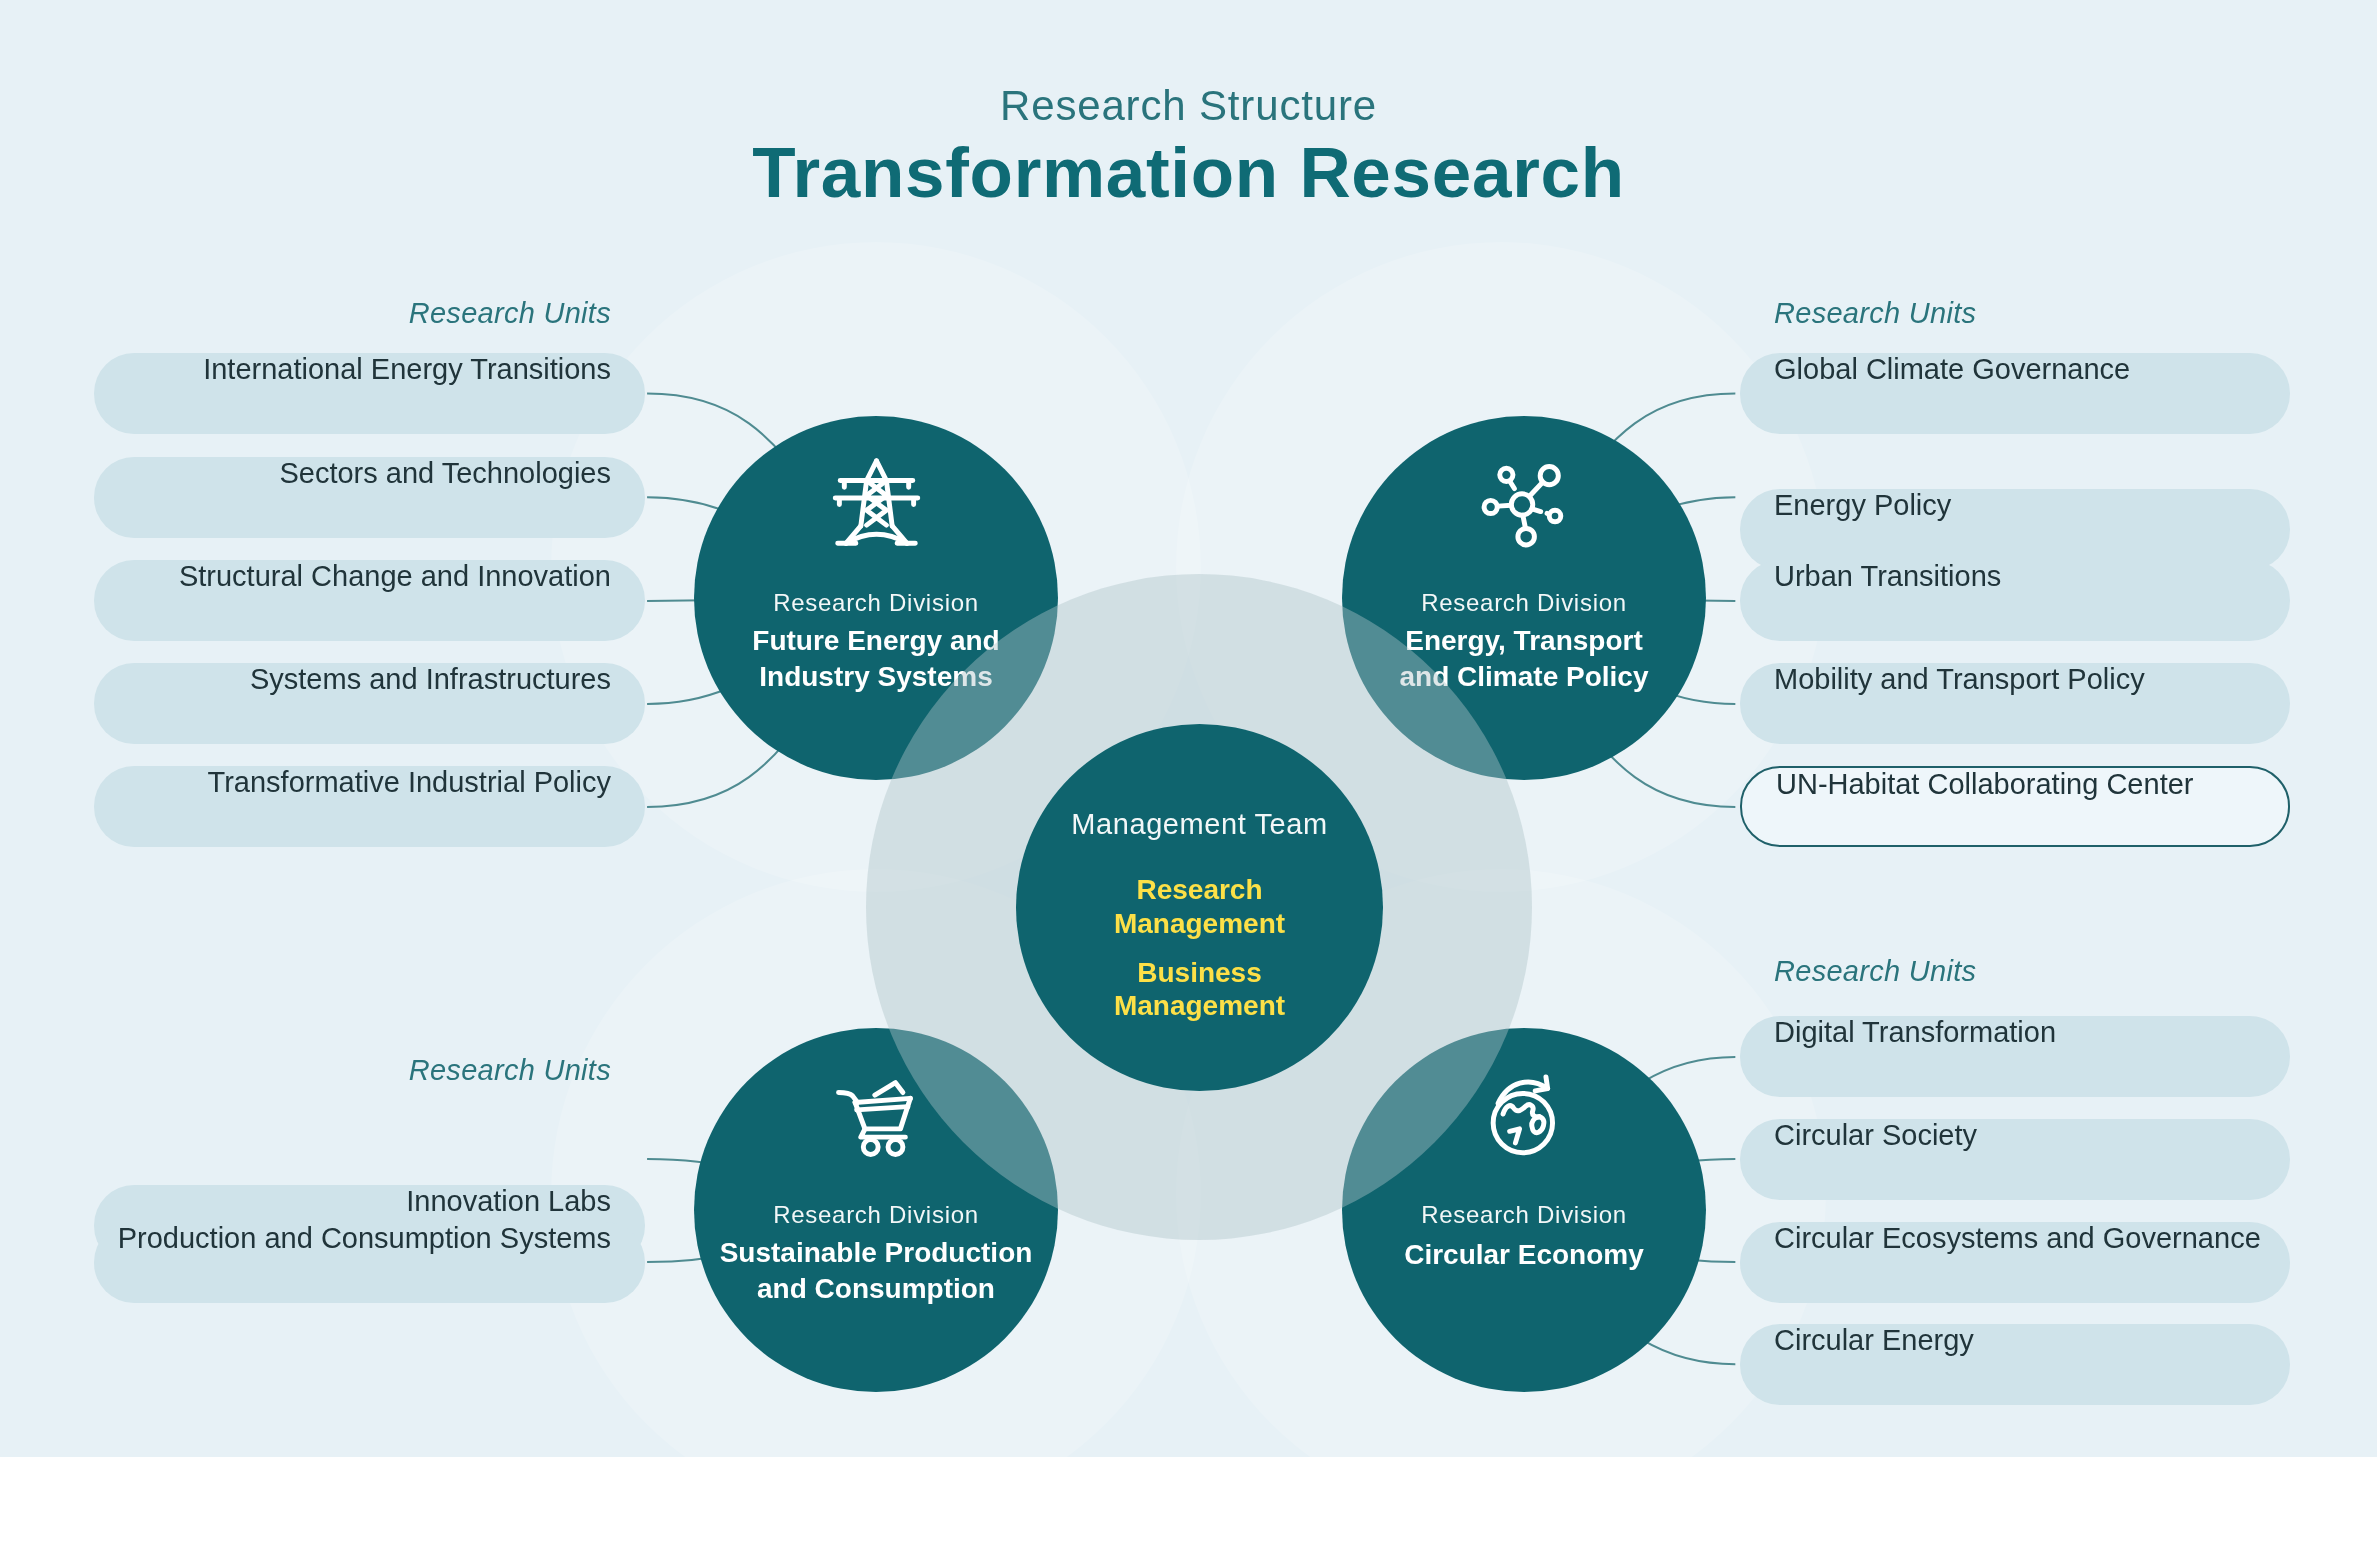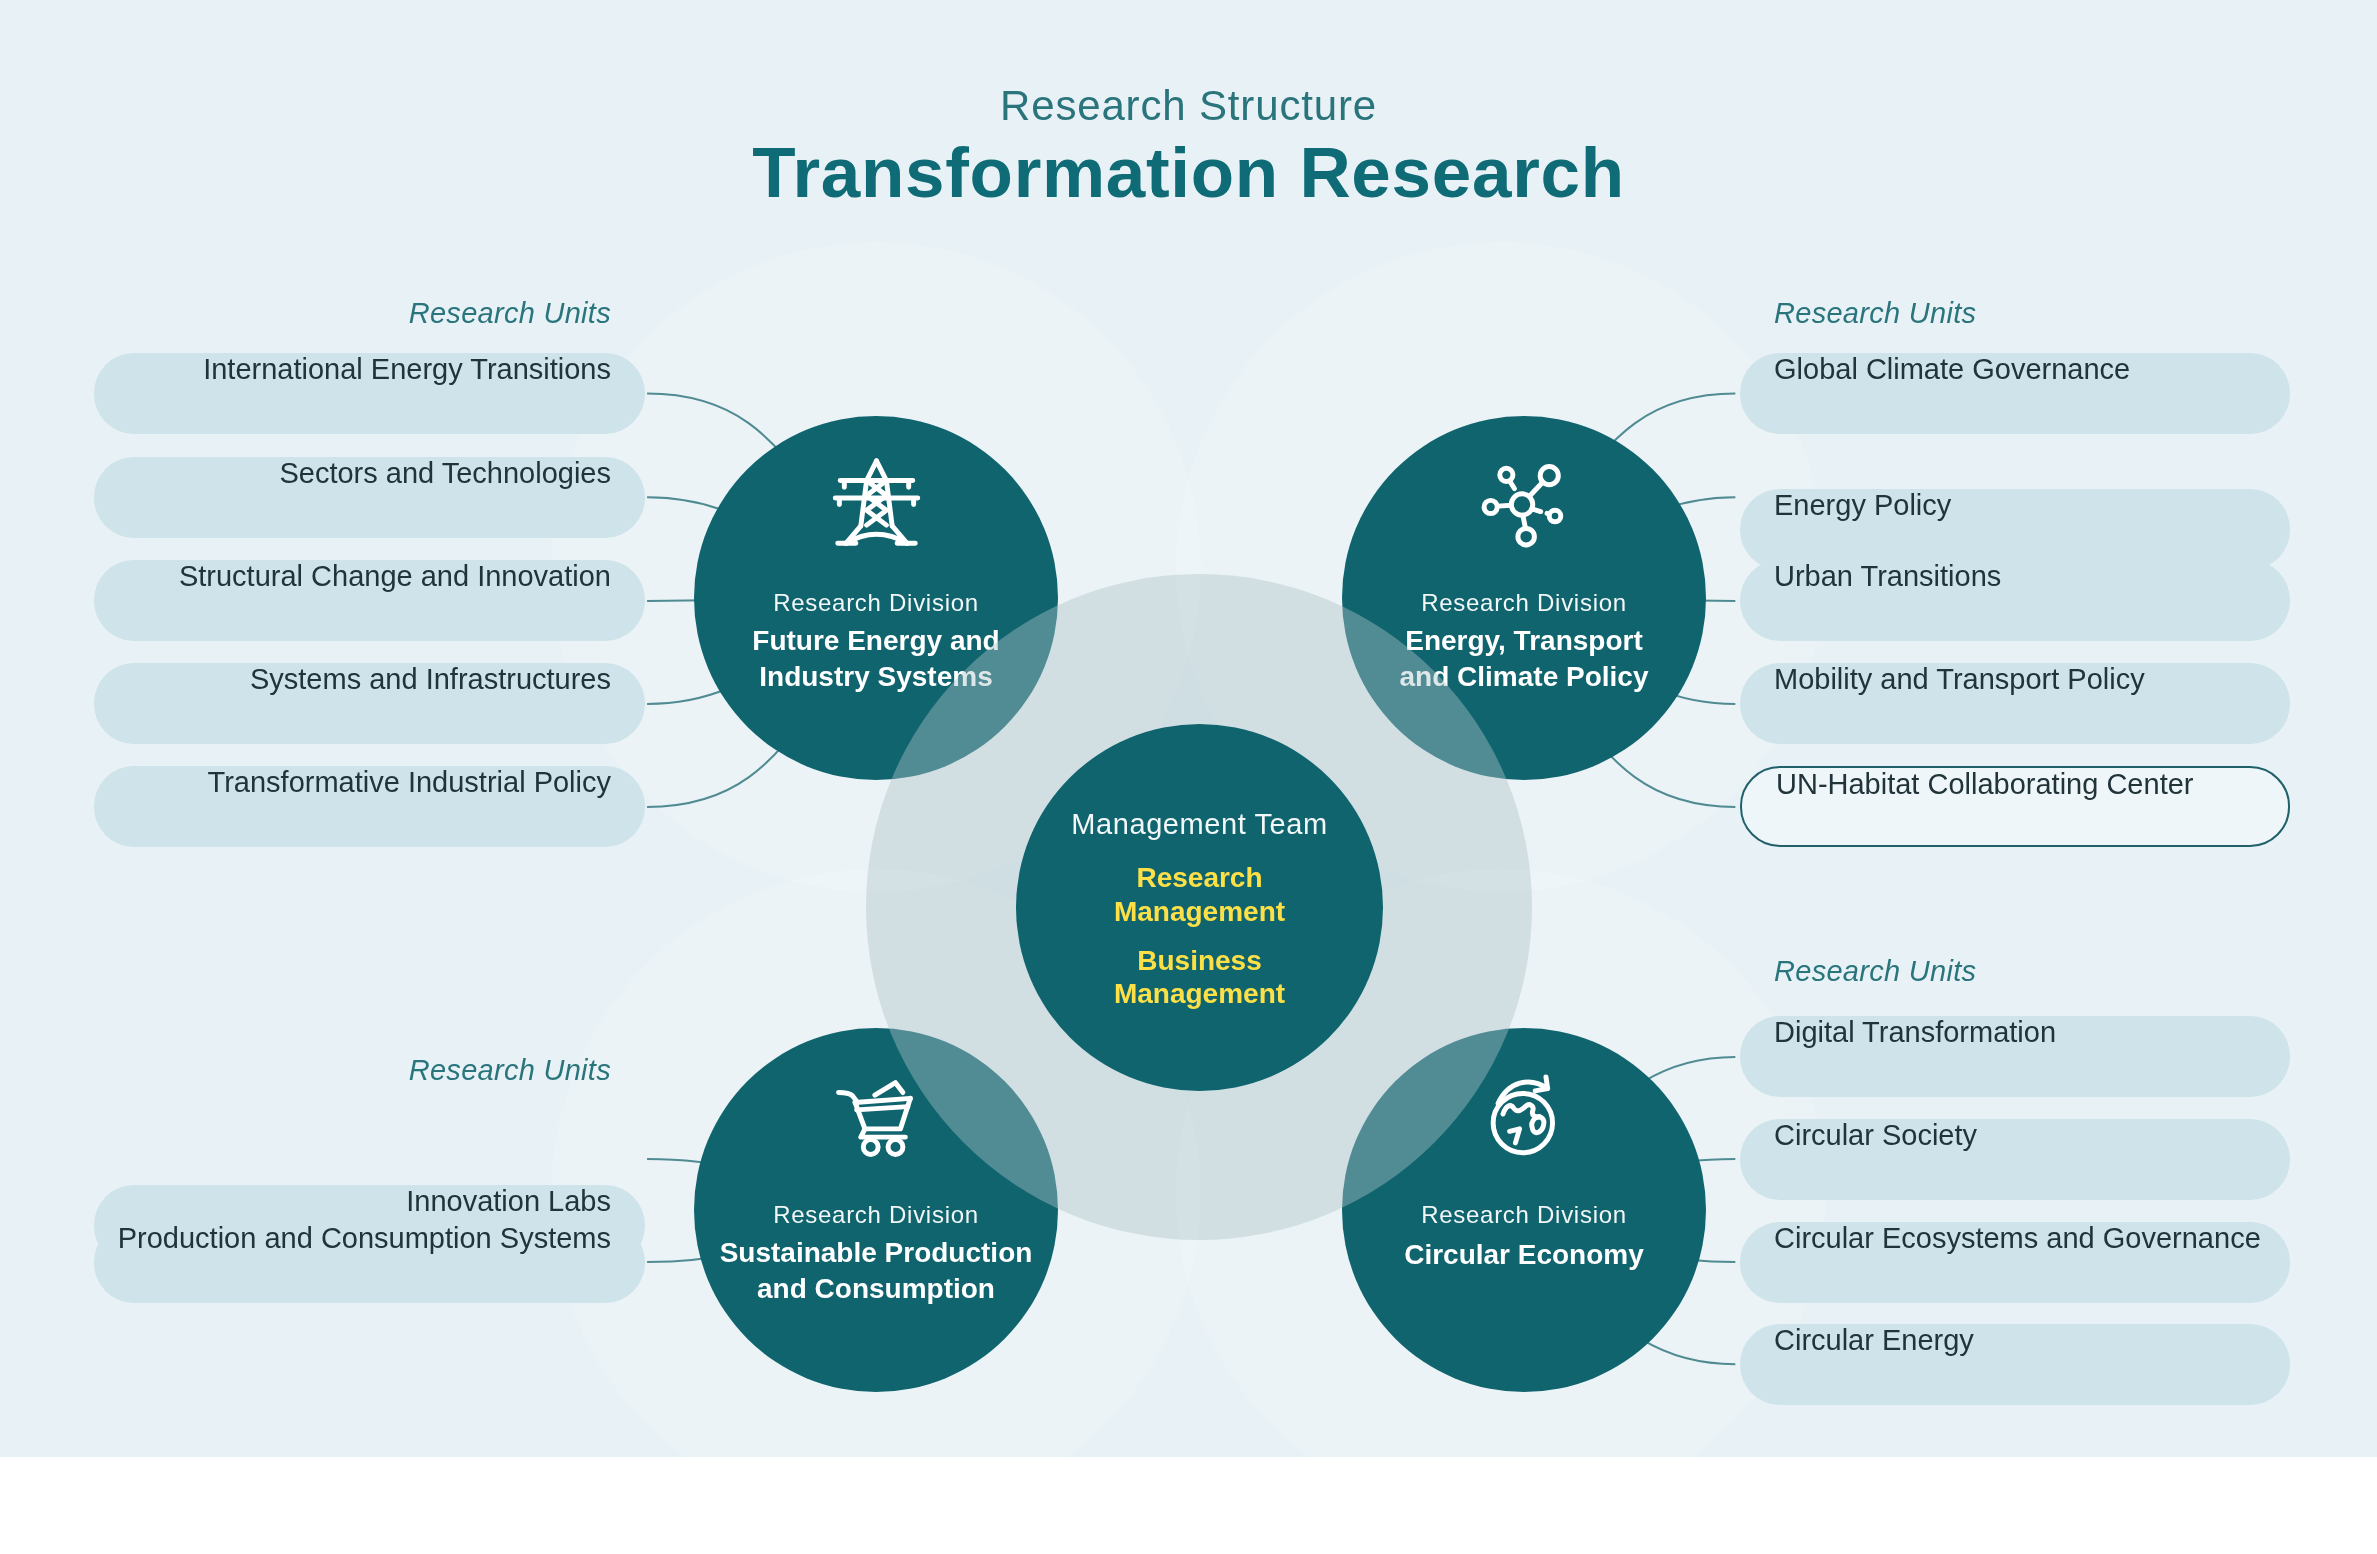--- a/index.html
+++ b/index.html
@@ -37,21 +37,21 @@
   .circle .division-name{position:absolute;top:207px;left:0;width:100%;text-align:center;
     font-size:28px;font-weight:700;line-height:1.3;color:#ffffff;}
   .circle.single-line .division-name{top:209px;}
 
   .big-light-circle{position:absolute;left:866px;top:574px;width:666px;height:666px;border-radius:50%;
     background:rgba(173,195,200,.42);z-index:4;}
 
   .center-circle{position:absolute;left:1016px;top:724px;width:367px;height:367px;border-radius:50%;
     background:var(--teal,#0f646e);z-index:5;display:flex;flex-direction:column;align-items:center;
     padding-top:84px;box-sizing:border-box;}
-  .center-label{font-size:29px;color:rgba(255,255,255,.95);letter-spacing:.02em;margin-bottom:20px;}
+  .center-label{font-size:29px;color:rgba(255,255,255,.95);letter-spacing:.02em;margin-bottom:32px;}
   .center-item{font-size:28px;font-weight:700;line-height:1.2;color:#fde047;text-align:center;
     width:255px;margin-bottom:15.5px;}
 
   svg.icon{display:block;}
   svg.icon *{stroke:#ffffff;fill:none;stroke-width:6;stroke-linecap:round;stroke-linejoin:round;}
 </style>
 </head>
 <body>
 
 <div id="canvas" style="--bg: #e7f1f6; --pill: #cfe3ea; --pill-text: #20343a; --teal: #0f646e; --accent: #2a747c; --title: #0f6b75; --pill-hi: #eef6fa; --pill-hi-border: #1f6069;">

